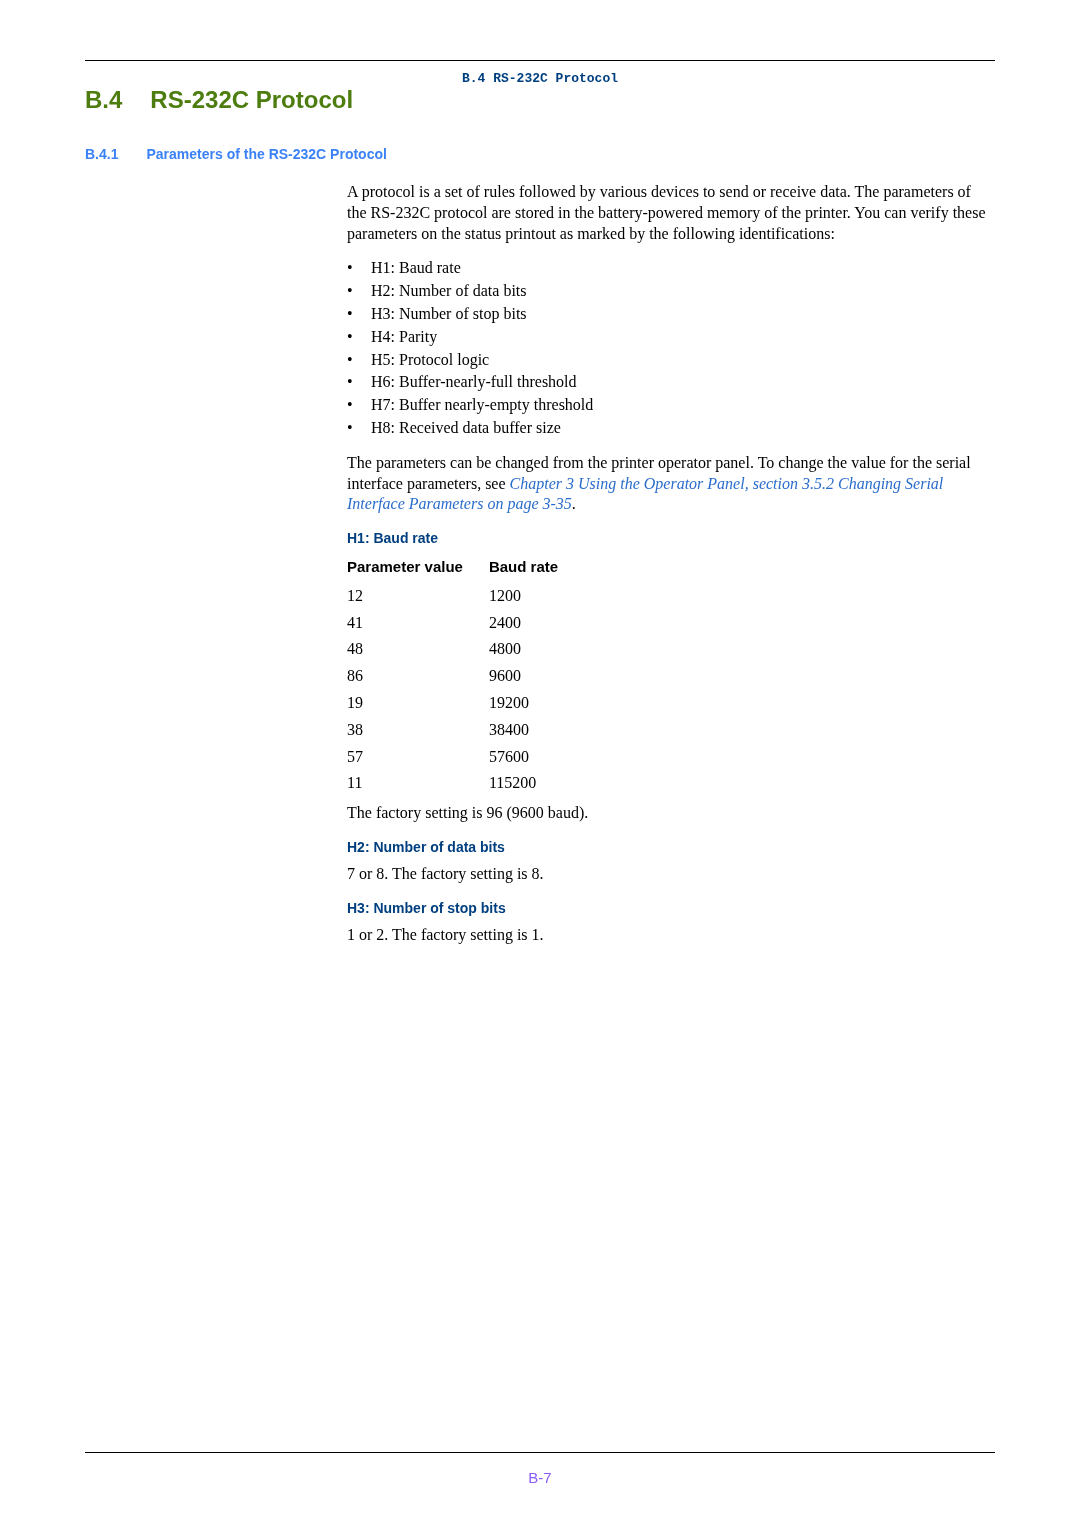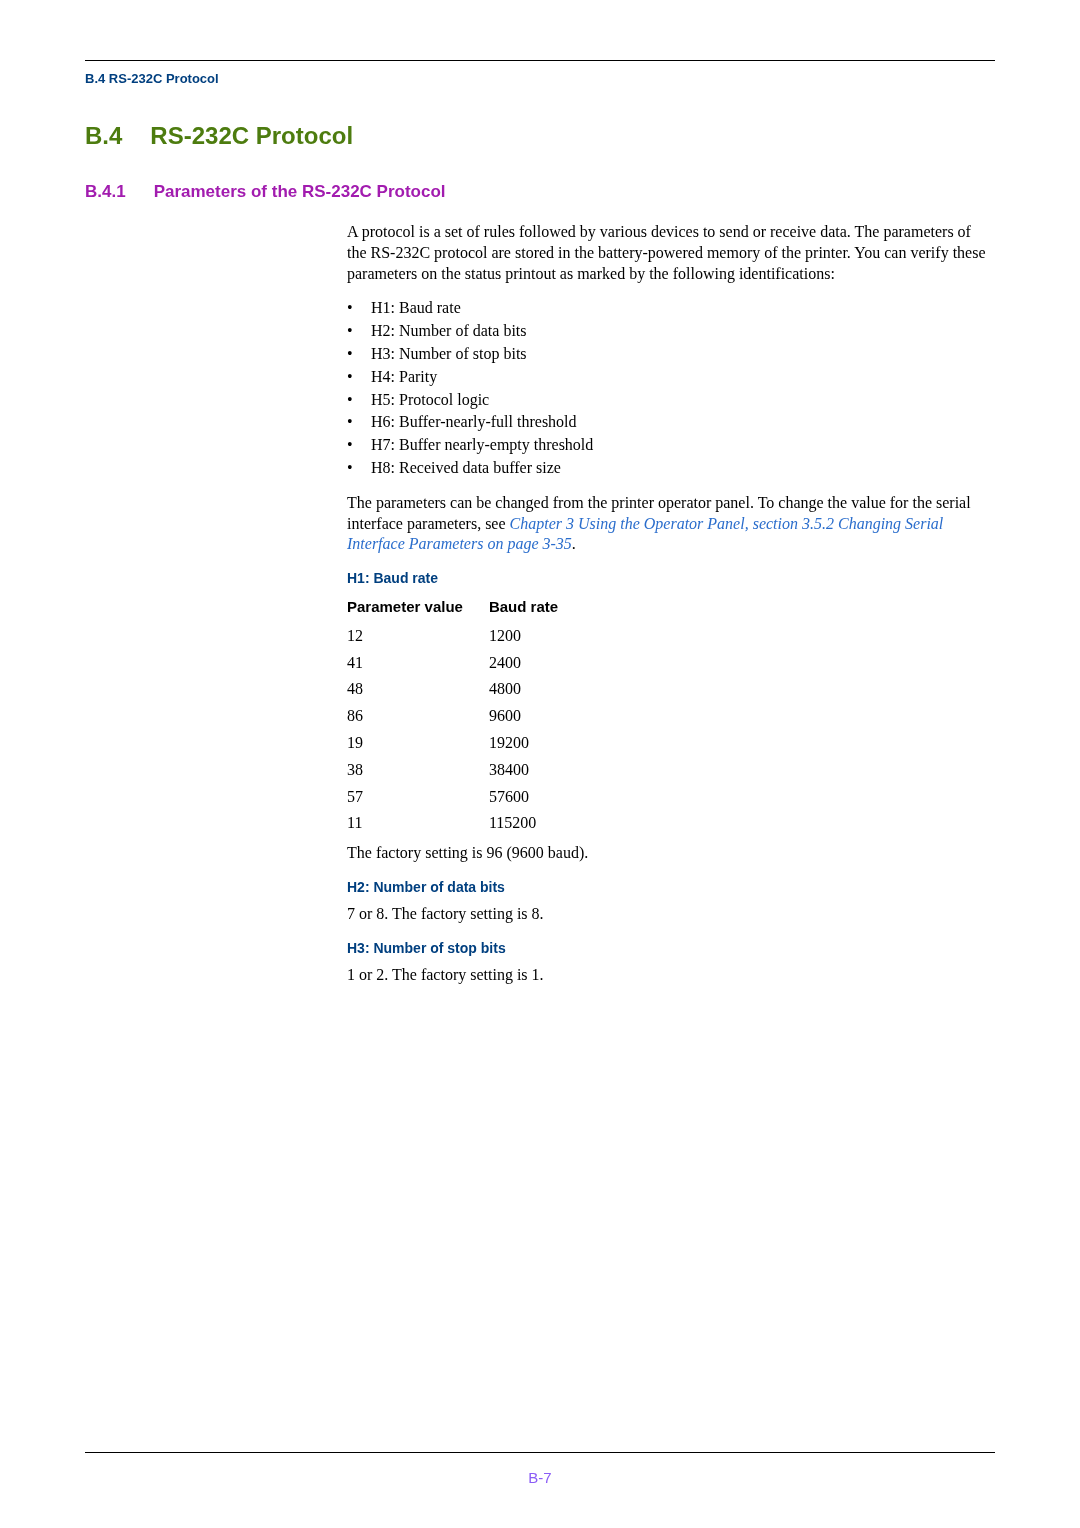--- a/index.html
+++ b/index.html
@@ -14,45 +14,44 @@
   .page {
     padding: 60px 85px 40px 85px;
     position: relative;
     height: 100%;
   }
   .top-rule {
     border-top: 1px solid #000;
     margin-bottom: 10px;
   }
   .header-right {
-    text-align: left;
-    font-family: Liberation Sans, sans-serif;
+    text-align: center;
+    font-family: Liberation Mono, monospace;
     font-weight: bold;
     font-size: 13px;
     color: #003f7f;
-    margin-bottom: 36px;
   }
   .h-section {
     display: flex;
     align-items: baseline;
     gap: 28px;
     color: #4d7c0f;
     font-family: Arial, Helvetica, sans-serif;
     font-weight: bold;
     font-size: 24px;
     margin-bottom: 32px;
   }
   .h-subsection {
     display: flex;
     align-items: flex-start;
     gap: 28px;
-    color: #a21caf;
-    font-family: Arial, Helvetica, sans-serif;
-    font-weight: bold;
-    font-size: 17px;
+    color: #3b82f6;
+    font-family: Arial, Helvetica, sans-serif;
+    font-weight: bold;
+    font-size: 14px;
     margin-bottom: 20px;
   }
   .content-block {
     margin-left: 262px;
     width: 640px;
     font-size: 16px;
     line-height: 1.3;
   }
   .para { margin: 0 0 14px 0; }
   .bullets {

